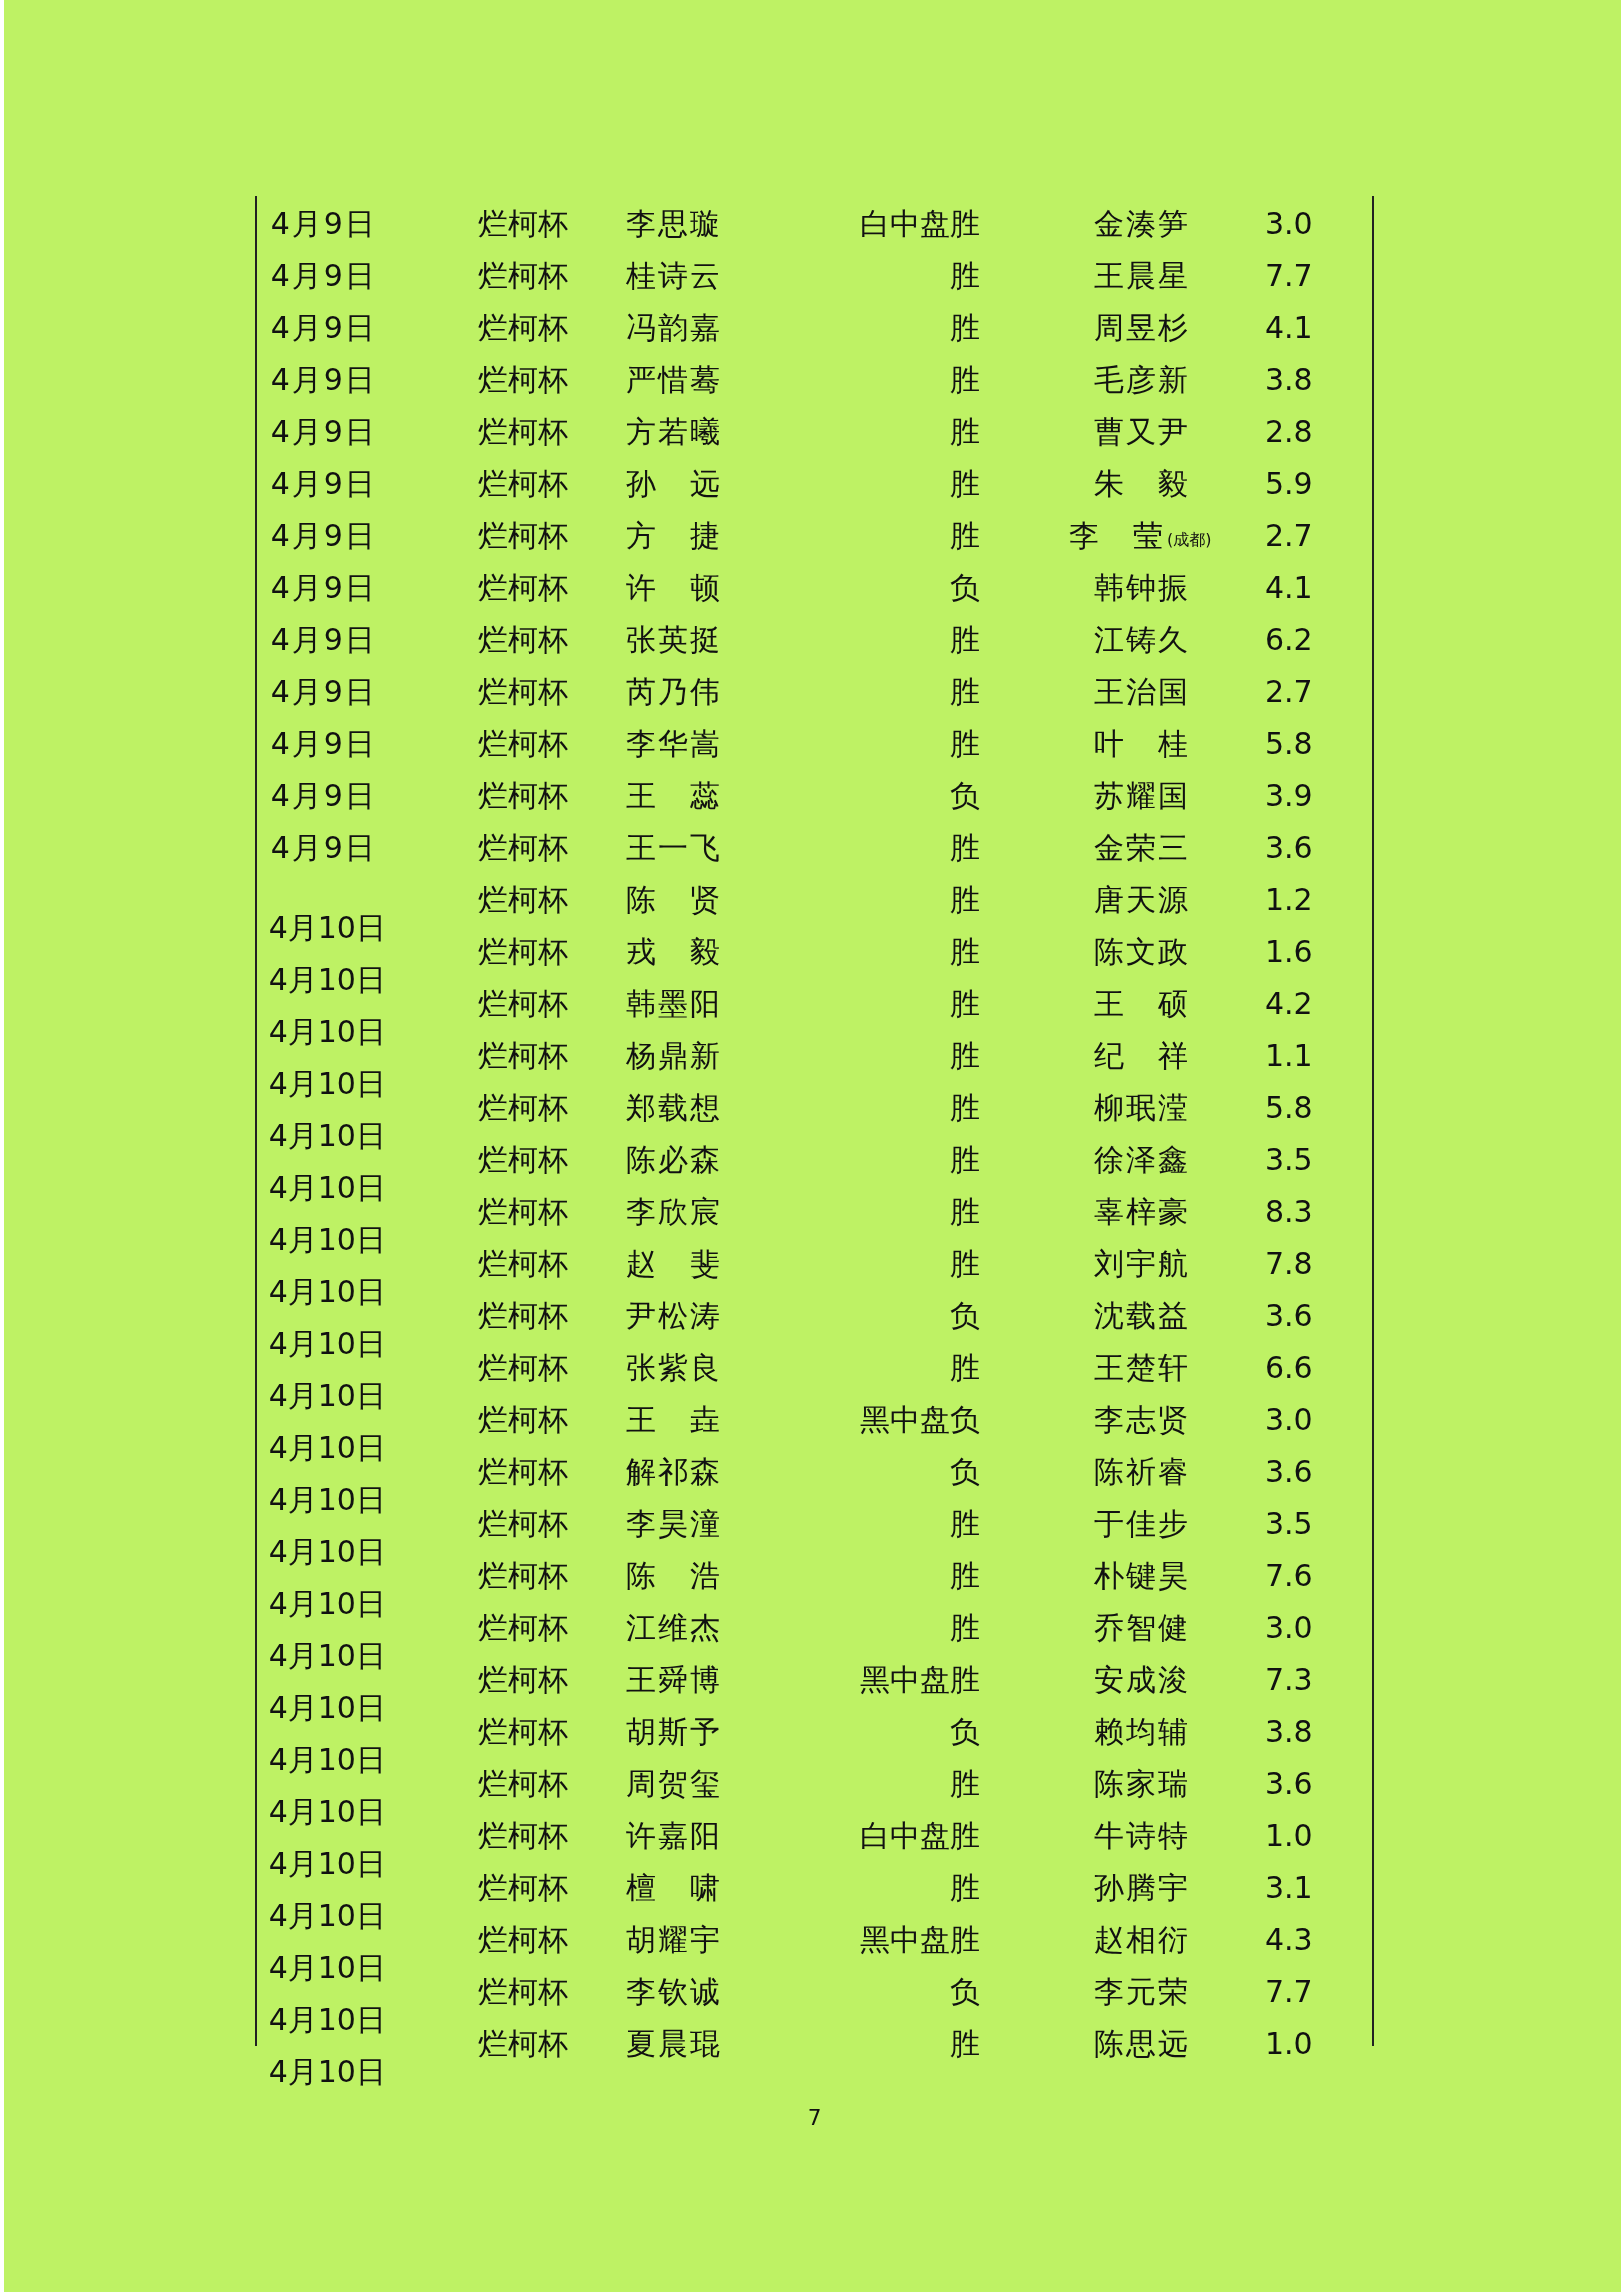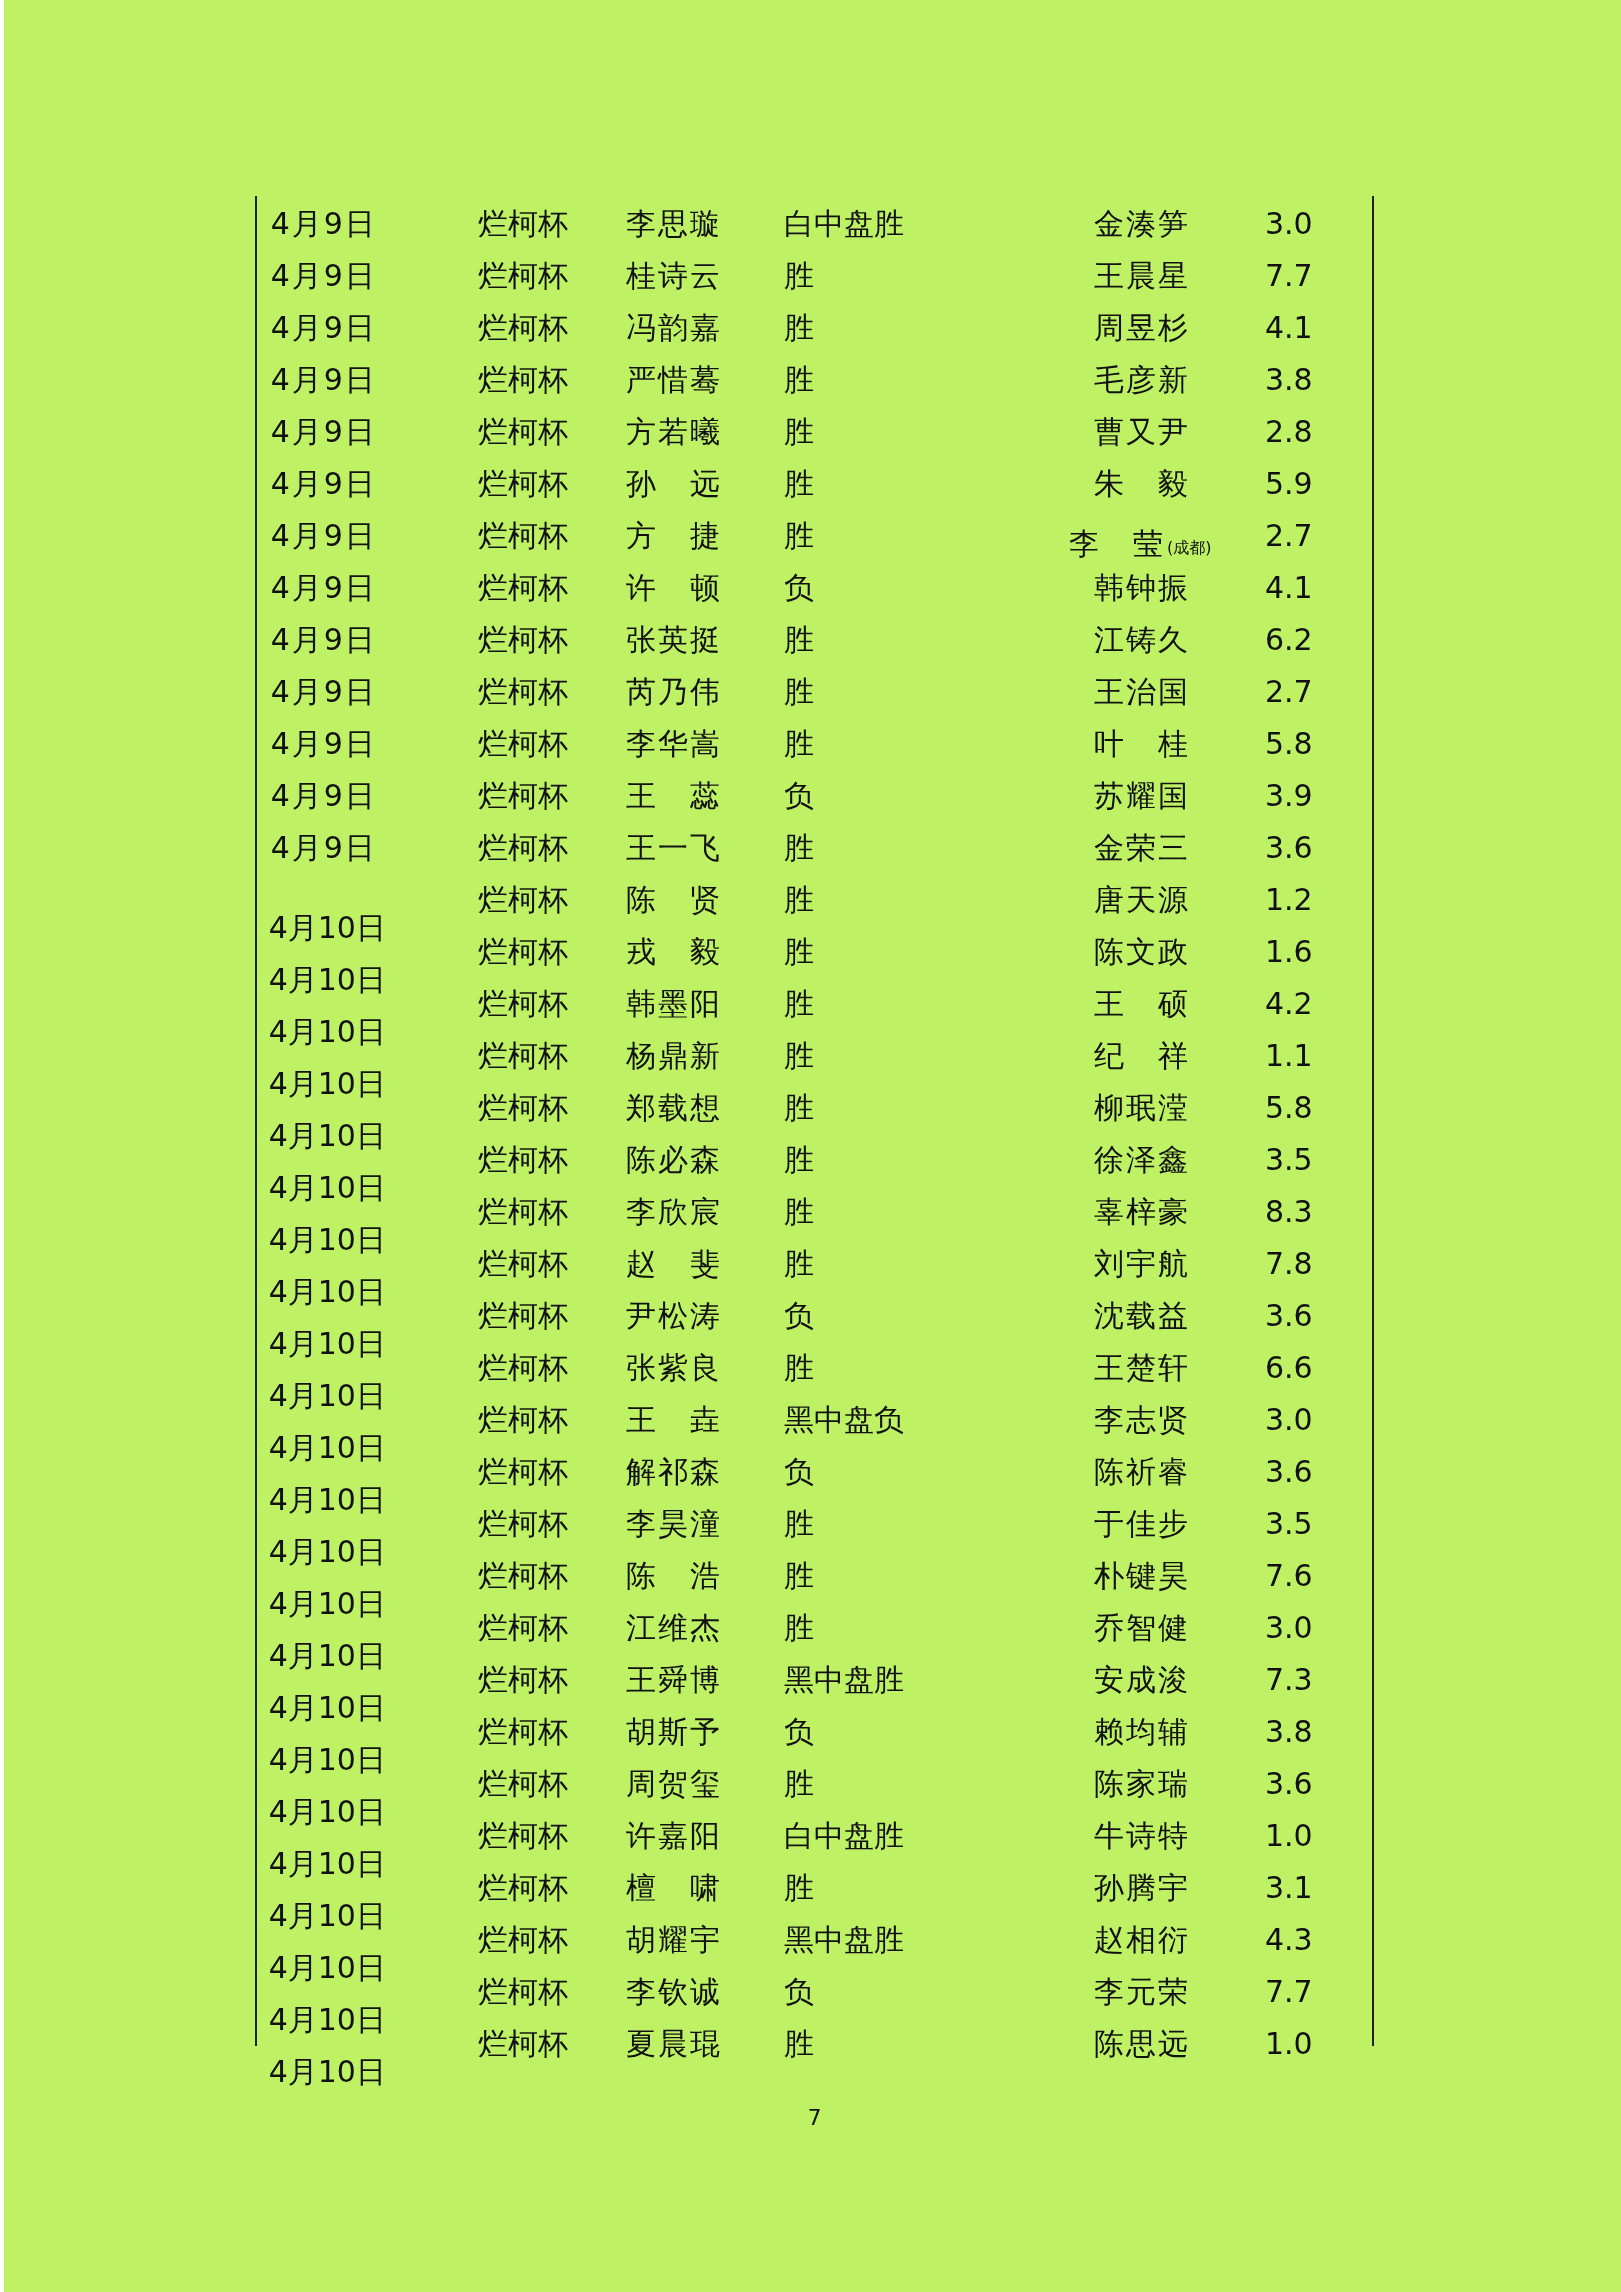--- a/index.html
+++ b/index.html
@@ -45,23 +45,23 @@
     }
     .cell {
       position: absolute;
       top: 0;
       white-space: nowrap;
     }
     .c-date   { left: 15.7px;  width: 147px; text-align: left; letter-spacing: 2px; }
     .c-date.two-digit { left: 13.7px; letter-spacing: 0px; margin-top: 28px; }
     .c-event  { left: 195px; width: 118px; text-align: right; }
     .c-p1     { left: 371px; width: 94px;  text-align: justify; text-align-last: justify; }
-    .c-result { left: 529px; width: 196px; text-align: left; }
+    .c-result { left: 529px; width: 196px; text-align: right; }
     .c-p2     { left: 839px; width: 94px;  text-align: justify; text-align-last: justify; }
-    .c-p2.with-note { left: 814px; width: 94px; margin-top: 8px; }
+    .c-p2.with-note { left: 814px; width: 94px; }
     .note {
       font-size: 16px;
       letter-spacing: 0;
       position: absolute;
       left: 98px;
       top: 3.9px;
     }
     .c-score  { left: 1010px; width: 69px; }
     .page-number {
       position: absolute;

